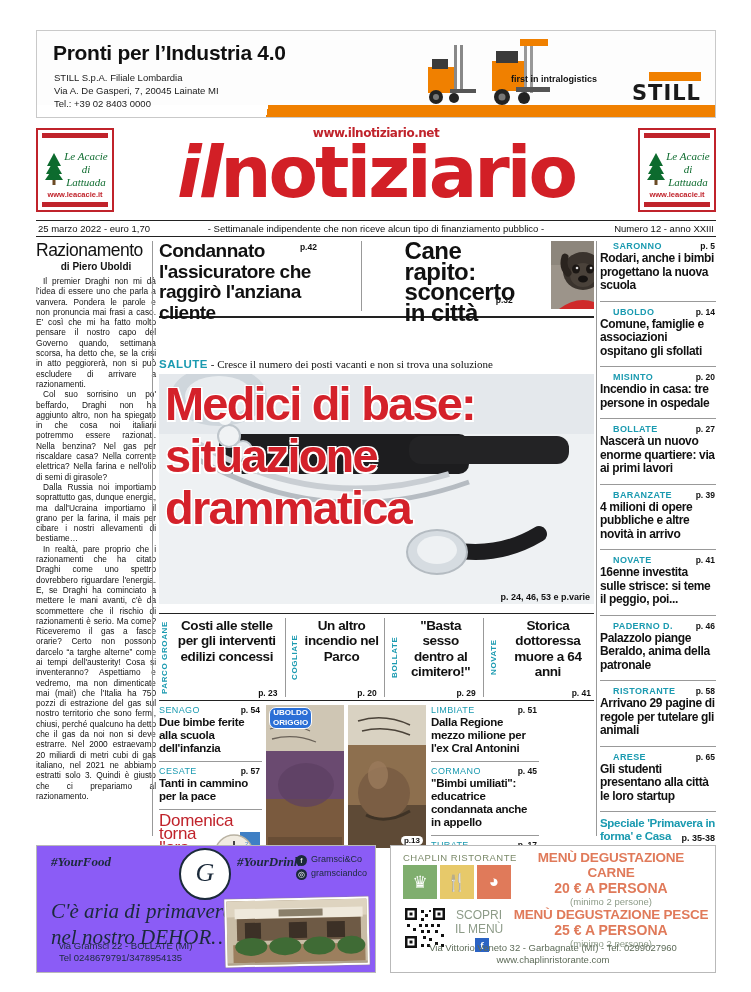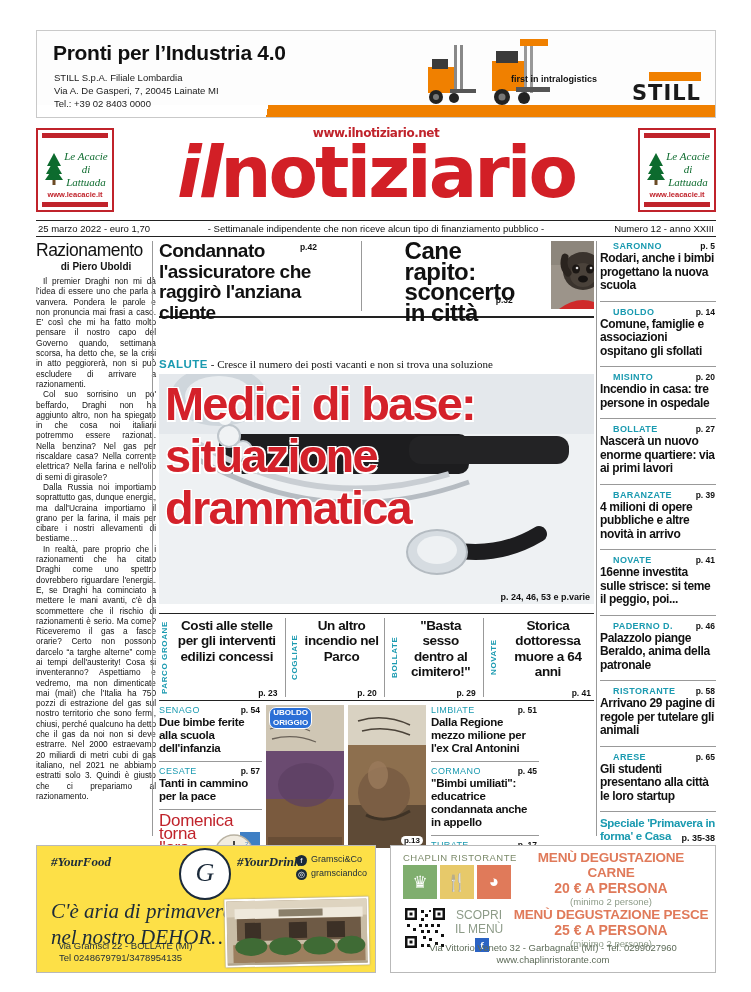--- a/index.html
+++ b/index.html
@@ -163,21 +163,21 @@
   .sb-special .p { position: absolute; right: 1px; bottom: 0; font-size: 9px; font-weight: bold; color: #111; }
   .barcodes { display: flex; gap: 8px; margin-top: 8px; align-items: flex-end; }
   .bc { position: relative; }
   .bc .bcnum { font-size: 5.5px; color: #111; font-family: "Liberation Mono", monospace; }
   .bc .bars { height: 30px; width: 52px; }
   .bc .bcfoot { font-size: 5px; color: #111; font-family: "Liberation Mono", monospace; }
 
   
   .ad-left {
     position: absolute; left: 36px; top: 845px; width: 340px; height: 128px;
-    border: 1px solid #b9b9b9; background: #fde047; overflow: hidden;
+    border: 1px solid #b9b9b9; background: #8b5cf6; overflow: hidden;
   }
   .gr-hash { position: absolute; top: 8px; font-size: 13px; font-style: italic; font-weight: bold; color: #1b2a3a; font-family: "Liberation Serif", serif; }
   .gr-logo {
     position: absolute; left: 142px; top: 2px; width: 52px; height: 52px;
     border: 2px solid #1b2a3a; border-radius: 50%; background: #fff;
   }
   .gr-logo .g { position: absolute; left: 0; right: 0; top: 8px; text-align: center; font-size: 26px; font-style: italic; font-family: "Liberation Serif", serif; color: #1b2a3a; }
   .social { position: absolute; right: 8px; top: 6px; font-size: 9px; color: #1b2a3a; line-height: 14px; }
   .soc-ic { display: inline-block; width: 11px; height: 11px; border-radius: 50%; background: #1b2a3a; color: #fff; text-align: center; font-size: 8px; line-height: 11px; margin-right: 4px; vertical-align: -1px; }
   .dehor { position: absolute; left: 14px; top: 52px; font-family: "Liberation Serif", serif; font-style: italic; font-size: 21px; color: #1b2a3a; line-height: 26px; }

